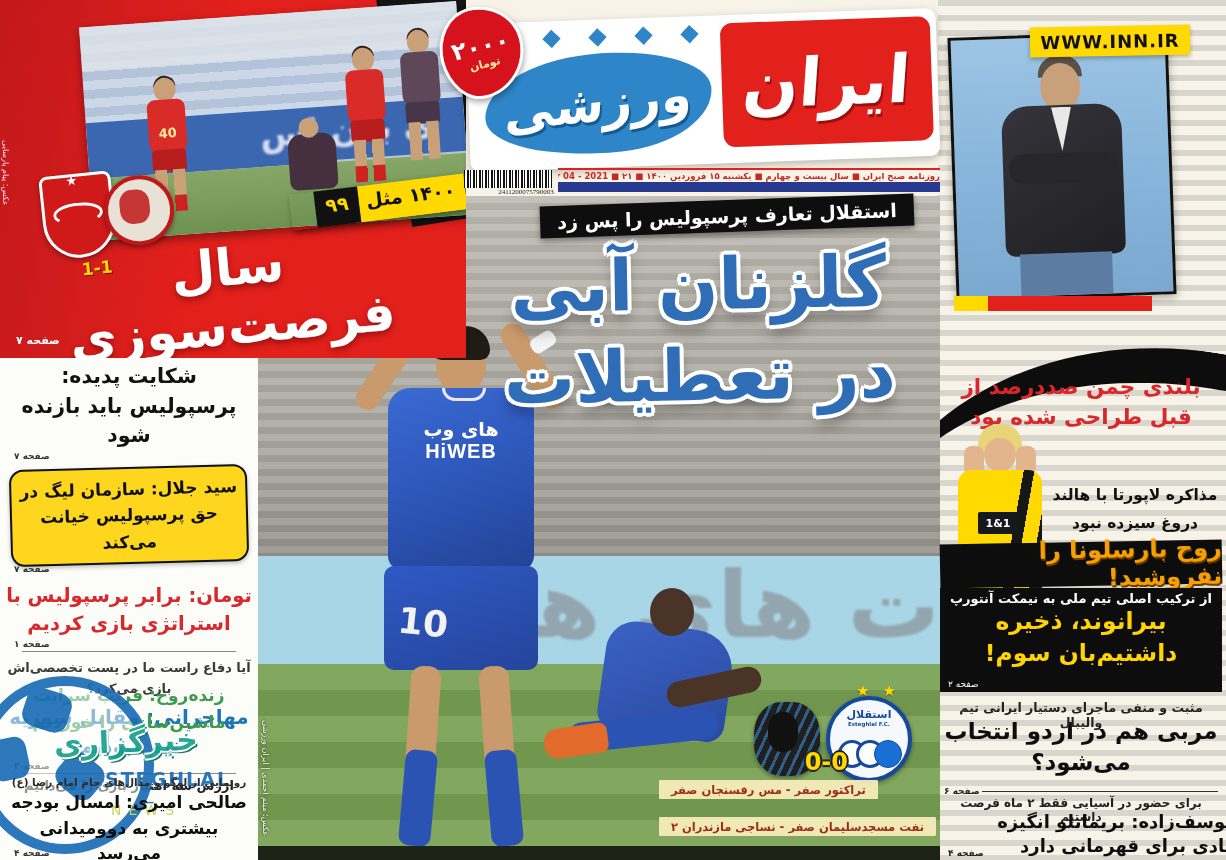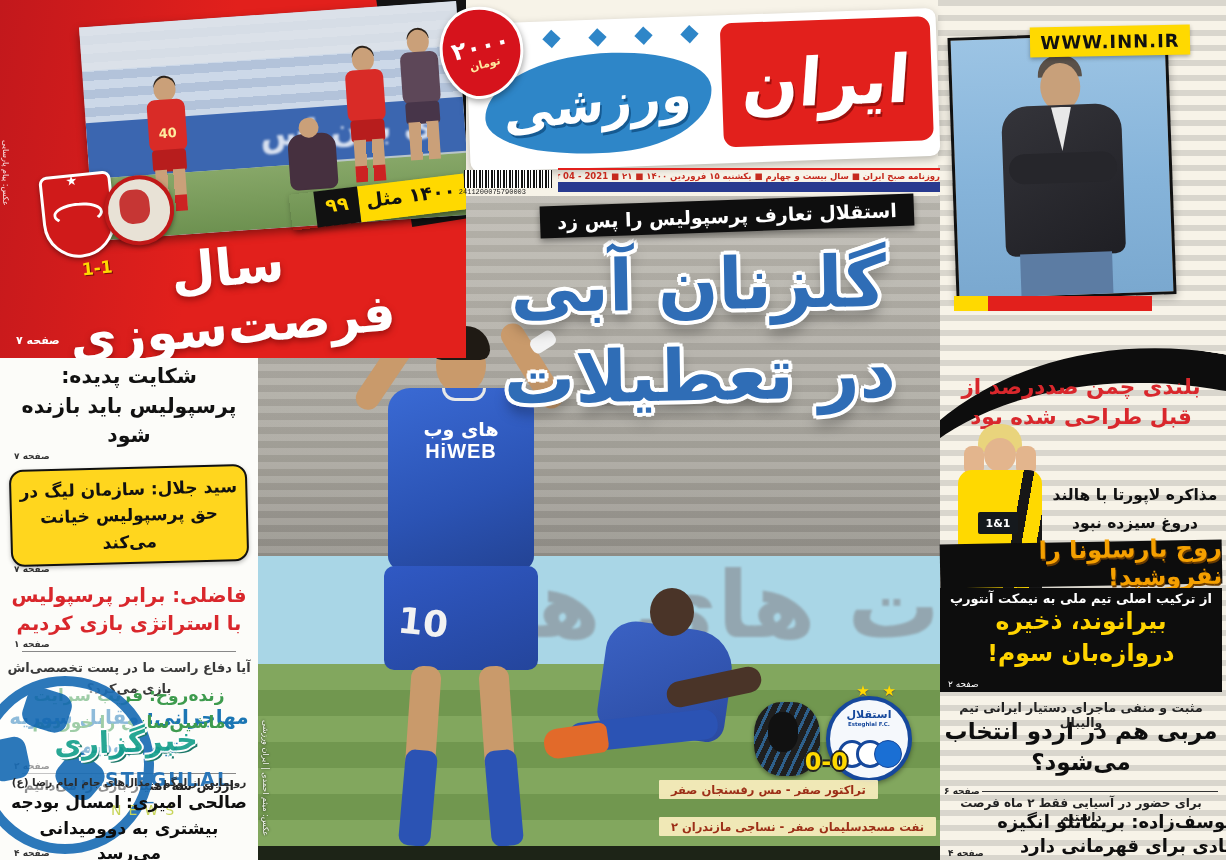--- a/index.html
+++ b/index.html
@@ -73,22 +73,22 @@
   #price{left:440px;top:6px;width:78px;height:86px;background:#d6131c;border:3px solid #fff;
      border-radius:46% 54% 58% 42%/50% 46% 54% 50%;z-index:45;transform:rotate(-14deg);
      display:flex;flex-direction:column;align-items:center;justify-content:center;box-shadow:0 3px 6px rgba(0,0,0,.35);}
   #price .p1{color:#fff;font-weight:900;font-size:24px;line-height:1;}
   #price .p2{color:#ffe9a0;font-weight:bold;font-size:11px;}
   #site-box{left:1030px;top:26px;width:160px;height:30px;background:#ffd900;z-index:40;transform:rotate(-1deg);
      display:flex;align-items:center;justify-content:center;color:#111;font-weight:900;font-size:18px;letter-spacing:1px;
      box-shadow:0 2px 4px rgba(0,0,0,.3);}
   #barcode{left:464px;top:170px;width:88px;height:18px;z-index:40;
      background:repeating-linear-gradient(90deg,#111 0 1px,#fff 1px 3px,#111 3px 5px,#fff 5px 6px);}
-  #barcode-num{left:434px;top:188px;width:92px;z-index:40;font-family:Liberation Mono, monospace;
-     font-size:7px;text-align:right;color:#222;}
+  #barcode-num{left:480px;top:188px;width:92px;z-index:40;font-family:Liberation Serif, serif;
+     font-size:7px;text-align:center;color:#222;}
   #dateline-wrap{left:558px;top:168px;width:382px;z-index:40;}
   #dateline-redline{height:2px;background:#e2201c;}
   #dateline{direction:rtl;text-align:center;color:#c62a1e;font-size:8.5px;font-weight:bold;padding:1px 0;white-space:nowrap;overflow:hidden;}
   #dateline-blue{height:10px;background:#283a8f;}
 
   
   #photo{left:258px;top:196px;width:682px;height:650px;overflow:hidden;z-index:10;
      background:linear-gradient(#bdbab2 0%,#a8a59d 40%,#94918a 56%);}
   #photo-rows{left:0;top:0;width:100%;height:364px;
      background:repeating-linear-gradient(180deg,rgba(255,255,255,.10) 0 7px,rgba(0,0,0,.05) 7px 14px);}
@@ -417,40 +417,40 @@
     <div id="ha-handR"></div>
     <div id="ha-jersey"></div>
     <div id="ha-sponsor">1&amp;1</div>
     <div id="ha-shorts"></div>
   </div>
   <div class="abs" id="rc-haaland-kicker">مذاکره لاپورتا با هالند دروغ سیزده نبود</div>
   <div class="abs" id="rc-barca">روح بارسلونا را نفروشید!</div>
 
   <div class="abs" id="rc-beiran">
     <div id="rc-beiran-kicker">از ترکیب اصلی تیم ملی به نیمکت آنتورپ</div>
-    <div id="rc-beiran-head">بیرانوند، ذخیره دروازه‌بان سوم!</div>
+    <div id="rc-beiran-head">بیرانوند، ذخیره داشتیم‌بان سوم!</div>
     <div id="rc-beiran-page">صفحه ۲</div>
   </div>
 
   <div class="abs" id="rc-vb-head">مربی هم در اردو انتخاب می‌شود؟</div>
   <div class="abs" id="rc-vb-kicker">مثبت و منفی ماجرای دستیار ایرانی تیم والیبال</div>
   <div class="abs" id="rc-vb-pageline">
     <span id="rc-vb-page">صفحه ۶</span>
     <span class="pline"></span>
   </div>
   <div class="abs" id="rc-row-kicker">برای حضور در آسیایی فقط ۲ ماه فرصت داشتیم</div>
   <div class="abs" id="rc-row-head">حاج‌یوسف‌زاده: بریمانلو انگیزه زیادی برای قهرمانی دارد</div>
   <div class="abs" id="rc-row-page">صفحه ۴</div>
 
   <div class="abs" id="leftcol">
     <div id="lc1">شکایت پدیده: پرسپولیس باید بازنده شود</div>
     <div class="lc-page">صفحه ۷</div>
     <div id="lc2">سید جلال: سازمان لیگ در حق پرسپولیس خیانت می‌کند</div>
     <div class="lc-page">صفحه ۷</div>
-    <div id="lc3">فاضلی: برابر پرسپولیس با استراتژی بازی کردیم</div>
+    <div id="lc3">تومان: برابر پرسپولیس با استراتژی بازی کردیم</div>
     <div class="lc-page">صفحه ۱</div>
     <div class="lc-line"></div>
     <div id="lc4">آیا دفاع راست ما در پست تخصصی‌اش بازی می‌کرد؟</div>
     <div id="lc5">مهاجرانی: مقابل سوریه تیم نبودیم</div>
     <div class="lc-page">صفحه ۲</div>
     <div class="lc-line"></div>
     <div id="lc6">ارزش سه امتیاز بازی را می‌دانیم</div>
     <div id="lc7">زنده‌روح: فریب سرایت ماشین‌سازی را خوردیم</div>
 
     <div id="wm">

